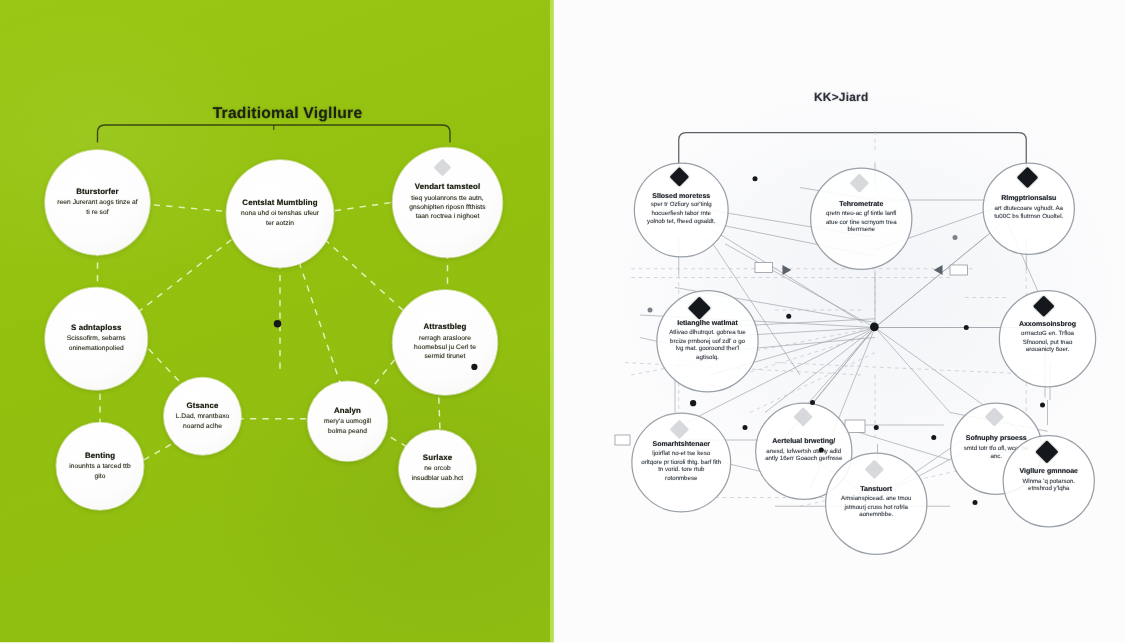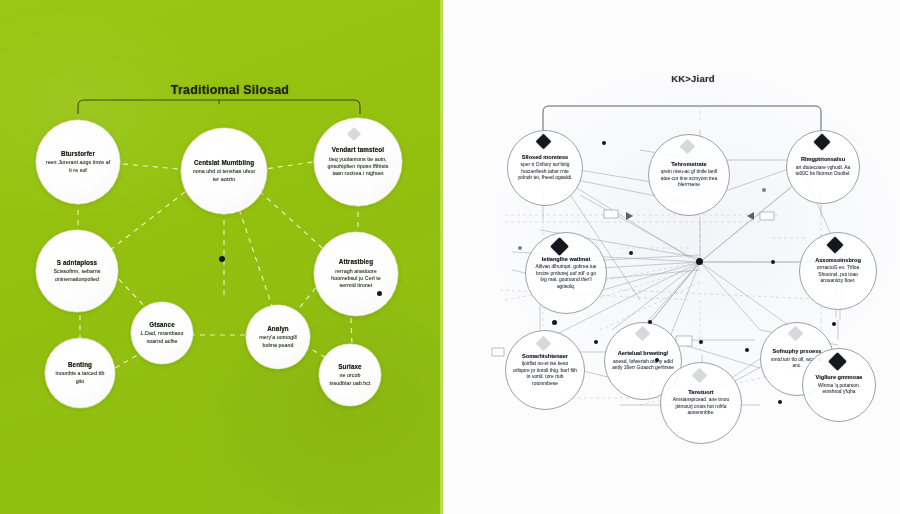--- a/index.html
+++ b/index.html
@@ -33,21 +33,21 @@
     letter-spacing:.2px;
     -webkit-font-smoothing:none;
   }
   .ttl-left{
     left:120px;top:83px;width:220px;
     font-size:12.5px;color:#1d2410;
     text-shadow:0 0 1.1px rgba(30,40,15,.55), 0 0 2.4px rgba(120,160,30,.45);
     filter:blur(.35px);
   }
   .ttl-right{
-    left:628px;top:73px;width:130px;
+    left:608px;top:73px;width:130px;
     font-size:9.5px;color:#2b2f36;
     text-shadow:0 0 1.2px rgba(60,65,75,.5);
     filter:blur(.5px);
   }
 
   svg.layer{position:absolute;left:0;top:0;width:900px;height:514px;pointer-events:none;}
 
   
   .lnode{
     position:absolute;border-radius:50%;
@@ -95,21 +95,21 @@
 
   .blurwrap{filter:blur(.3px);}
 </style>
 </head>
 <body>
 
 <div id="stage">
 
   <div class="panel-left"></div>
 
-  <div class="ttl ttl-left">Traditiomal Silosad</div>
+  <div class="ttl ttl-left">Traditiomal Vigllure</div>
 
   <svg class="layer">
     <g stroke="#e9f4c4" fill="none" stroke-width="1.1" opacity="0.92">
 
       <path d="M78,114 L78,106 Q78,100 84,100 L354,100 Q360,100 360,106 L360,114" stroke="#20270f" stroke-width="1.1" opacity="0.85"></path>
       <path d="M219,100 L219,104" stroke="#20270f" stroke-width="1" opacity="0.8"></path>
     </g>
     <g stroke="#eaf5c6" fill="none" stroke-width="1.15" stroke-dasharray="5 5" opacity="0.95">
 
       <path d="M113,163 L190,170"></path>

